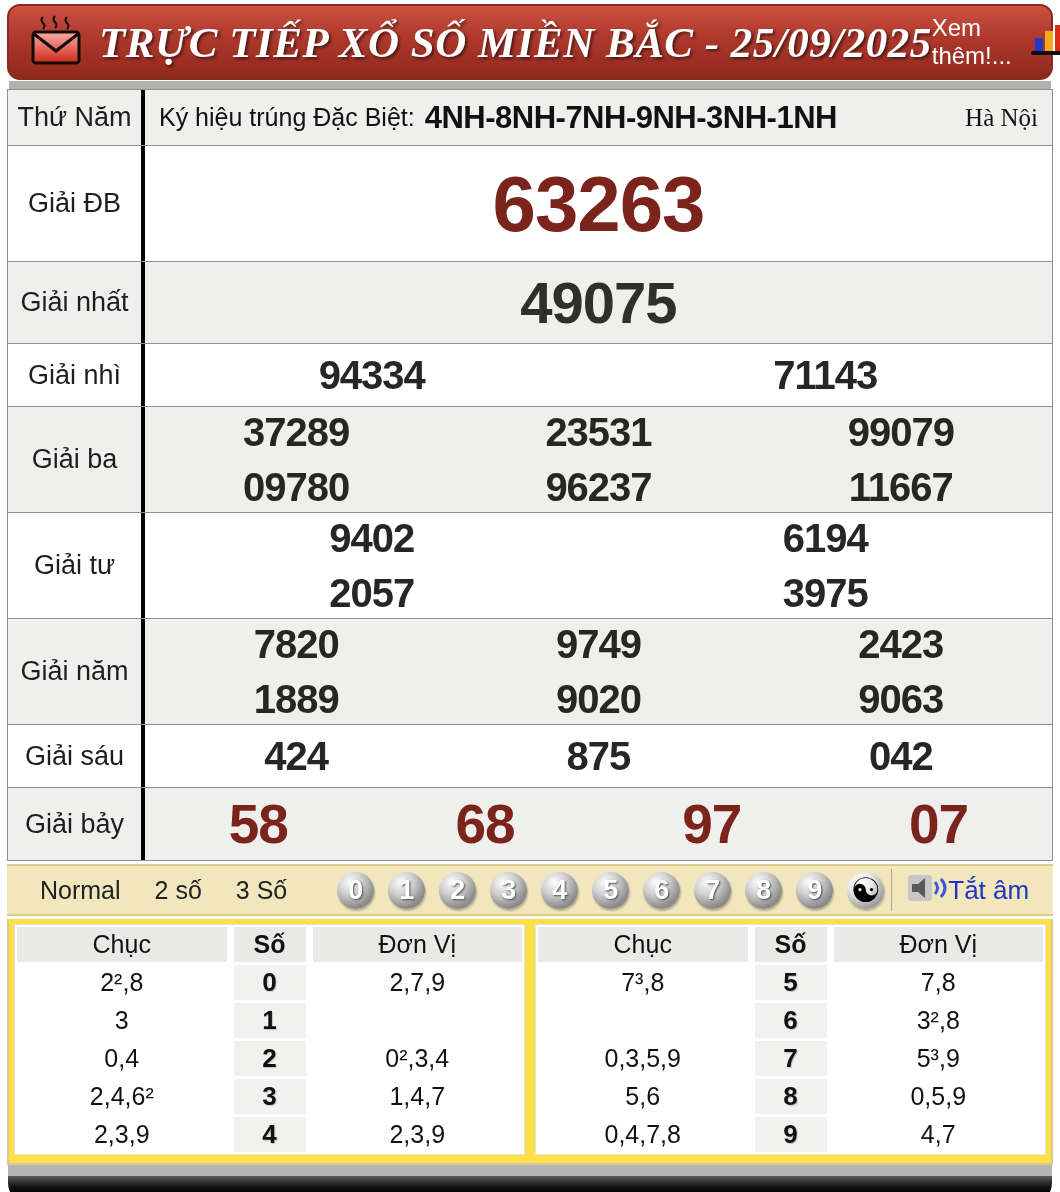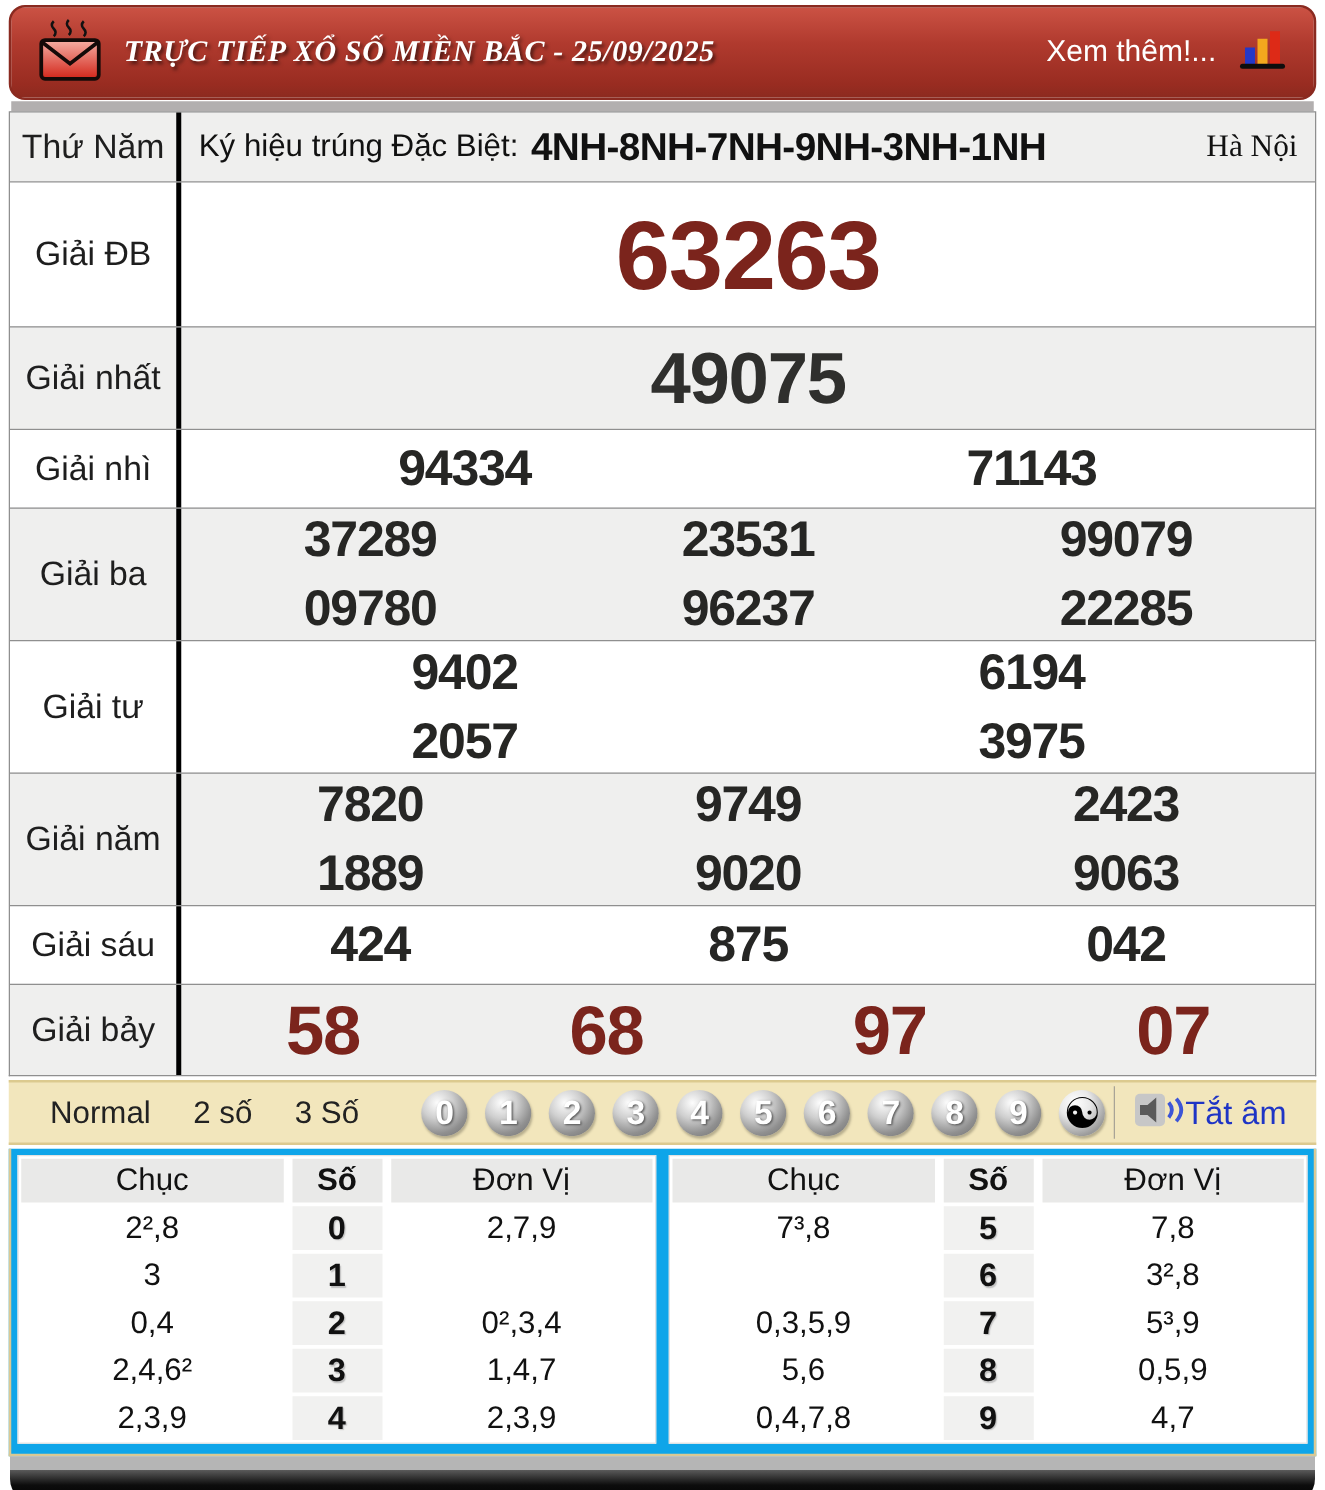--- a/index.html
+++ b/index.html
@@ -4,21 +4,21 @@
 <style>
   html,body{margin:0;padding:0;background:#fff;}
   body{width:1060px;height:1192px;font-family:"Liberation Sans",sans-serif;overflow:hidden;}
   .page{padding:4px 7px 0;}
 
   
   .hdr{height:76px;border-radius:13px;border:2px solid #8a2a20;
        background:linear-gradient(#cb5244,#b03a2e 40%,#992c21 85%,#8c2a1f);
        display:flex;align-items:center;padding:0 20px;box-sizing:border-box;}
   .hdr-title{font-family:"Liberation Serif",serif;font-weight:bold;font-style:italic;
-       font-size:24px;color:#fff;letter-spacing:.5px;text-shadow:2px 2px 3px rgba(0,0,0,.55);
+       font-size:43px;color:#fff;letter-spacing:.5px;text-shadow:2px 2px 3px rgba(0,0,0,.55);
        margin-left:16px;white-space:nowrap;}
   .hdr-right{margin-left:auto;display:flex;align-items:center;gap:16px;}
   .hdr-more{font-size:24px;color:#fff;cursor:pointer;}
   .top-strip{height:8px;background:#b2afaf;margin:1px 2px 0;}
 
   
   .results{border:1px solid #8f8f8f;border-top:none;margin-top:0;}
   .rrow{display:flex;border-top:1px solid #8f8f8f;}
   .rlabel{width:133px;flex:0 0 133px;border-right:4px solid #000000;display:flex;
           align-items:center;justify-content:center;font-size:27px;color:#1e1e1e;}
@@ -57,21 +57,21 @@
   .ball{width:37px;height:37px;margin:0 7px;border-radius:50%;
         background:radial-gradient(circle at 35% 28%,#fdfdfd,#cfcfcf 35%,#909090 68%,#6e6e6e);
         color:#fff;font-weight:bold;font-size:27px;display:flex;align-items:center;justify-content:center;
         text-shadow:1px 1px 2px #4d4d4d;cursor:pointer;box-shadow:1px 2px 2px rgba(0,0,0,.25);}
   .ball-yy{color:#000;font-size:34px;font-weight:normal;text-shadow:none;
         background:radial-gradient(circle at 35% 28%,#ffffff,#e8e8e8 35%,#9a9a9a 75%);}
   .tb-right{margin-left:auto;display:flex;align-items:center;padding-right:8px;}
   .mute{font-size:26px;color:#1f35c5;cursor:pointer;white-space:nowrap;}
 
   
-  .bottom{margin-top:3px;border:2px solid #d9c994;border-top:none;background:#0ea5e9;
+  .bottom{margin-top:3px;border:2px solid #d9c994;border-top:none;background:#fde047;
           padding:5px 5px 8px;display:flex;gap:10px;}
   .stats{flex:1;background:#fff;border:1px solid #e2e2e2;display:grid;
          grid-template-columns:1fr 72px 1fr;column-gap:7px;row-gap:3px;padding:2px;}
   .cell{height:35px;line-height:35px;text-align:center;font-size:25px;color:#111;background:#fff;}
   .cell-h{background:#e9e9e8;}
   .cell-h.digit-h{font-weight:bold;}
   .cell-digit{background:#f1f1f0;font-weight:bold;font-size:26px;text-shadow:1px 1px 1px #c0c0c0;}
 
   
   .foot-gray{height:11px;background:#b5b5b5;margin:0 1px;}
@@ -148,21 +148,21 @@
     </div>
 
     <div class="rrow bg-g h-2l">
       <div class="rlabel">Giải ba</div>
       <div class="rcontent grid cols3 num-mid">
         <span>37289</span>
         <span>23531</span>
         <span>99079</span>
         <span>09780</span>
         <span>96237</span>
-        <span>22285</span>
+        <span>11667</span>
       </div>
     </div>
 
     <div class="rrow bg-w h-2l">
       <div class="rlabel">Giải tư</div>
       <div class="rcontent grid cols2 num-mid">
         <span>9402</span>
         <span>6194</span>
         <span>2057</span>
         <span>3975</span>

